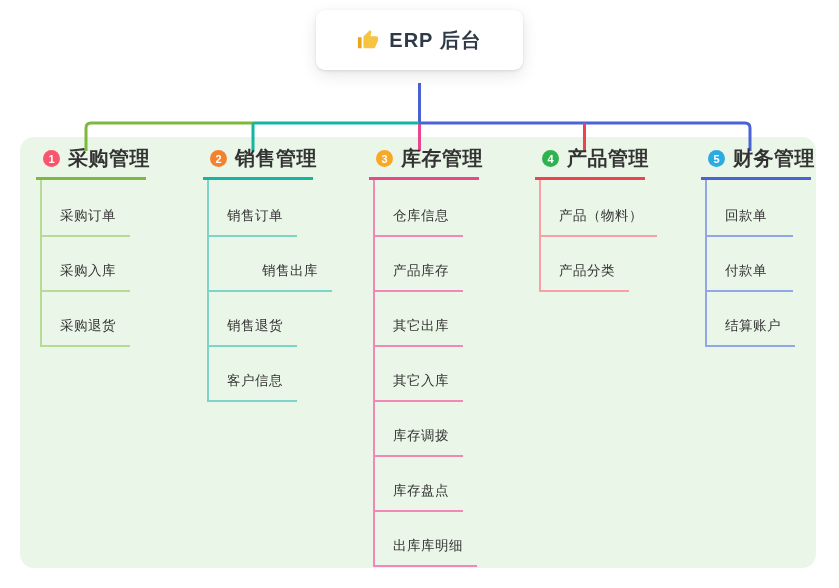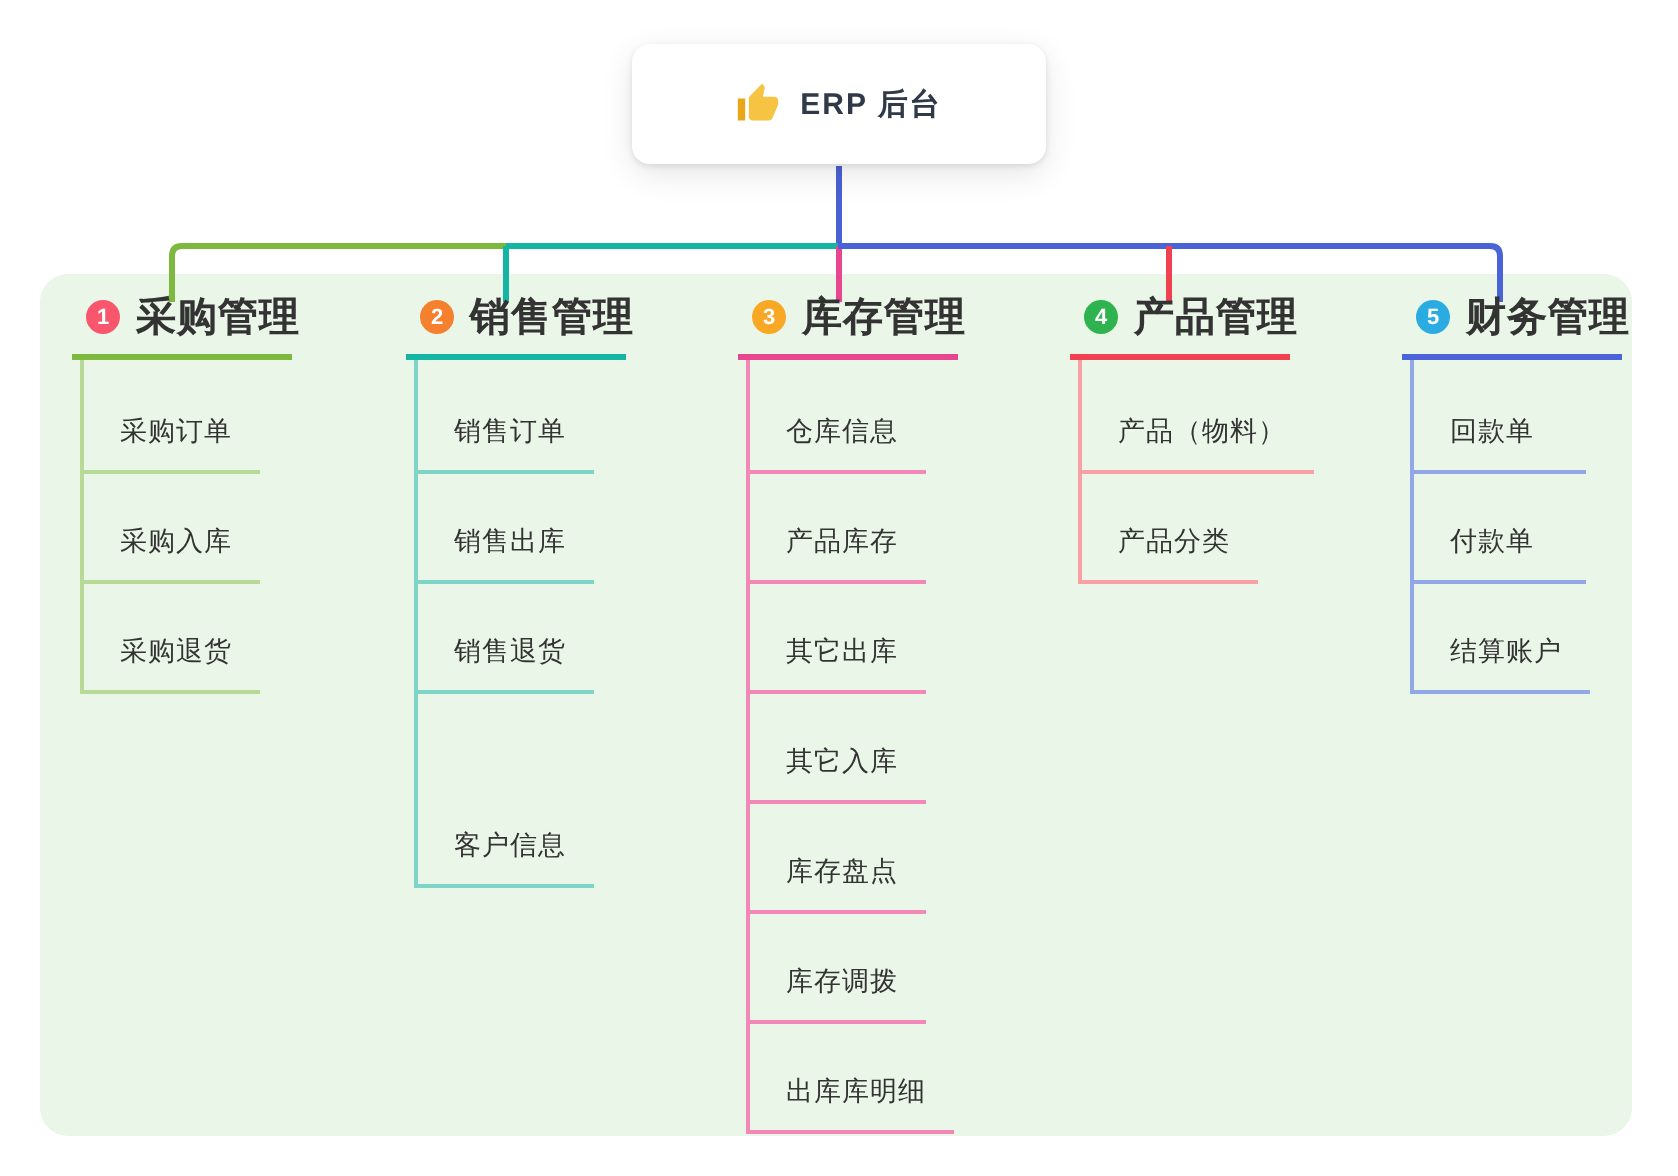--- a/index.html
+++ b/index.html
@@ -6,25 +6,25 @@
   html,body { width:839px; height:588px; background:#ffffff; overflow:hidden;
     font-family:"Liberation Sans","DejaVu Sans",sans-serif; }
   .canvas { position:relative; width:839px; height:588px; background:#ffffff; }
 
   .panel { position:absolute; left:20px; top:137px; width:796px; height:431px;
     border-radius:14px; }
 
   .connectors { position:absolute; left:0; top:0; width:839px; height:588px;
     pointer-events:none; }
 
-  .root-node { position:absolute; left:316px; top:22px; width:207px; height:60px;
+  .root-node { position:absolute; left:316px; top:10px; width:207px; height:60px;
     background:#ffffff; border-radius:9px;
     box-shadow:0 1px 3px rgba(0,0,0,.10), 0 5px 16px rgba(0,0,0,.10);
     display:flex; align-items:center; justify-content:center; gap:10px;
-    font-size:15px; font-weight:600; letter-spacing:1px; }
+    font-size:20px; font-weight:600; letter-spacing:1px; }
   .root-node .emoji { display:flex; align-items:center; }
 
   .col { position:absolute; top:148px; width:110px; }
   .col1 { left:36px; }  .col2 { left:203px; }  .col3 { left:369px; }
   .col4 { left:535px; } .col5 { left:701px; }
 
   .branch-header { height:32px; border-bottom:3px solid #999;
     display:flex; align-items:center; gap:8px; padding:0 0 8px 7px; }
   .badge { width:17px; height:17px; min-width:17px; border-radius:50%;
     color:#fff; font-size:11px; font-weight:700;
@@ -85,27 +85,27 @@
 
   <div class="col col2">
     <div class="branch-header" style="border-bottom-color: rgb(20, 181, 163);">
       <span class="badge" style="background-color: rgb(245, 129, 46);">2</span>
       <span class="branch-label">销售管理</span>
     </div>
     <div class="children" style="border-left-color: rgb(127, 212, 200);">
       <div class="child" style="border-bottom-color: rgb(127, 212, 200);">
           <span class="child-label">销售订单</span>
         </div>
-      <div class="child" style="border-bottom-color: rgb(127, 212, 200);">
+      <div class="child" style="border-bottom-color: rgb(127, 212, 200); padding-left: 35px;">
           <span class="child-label">销售出库</span>
         </div>
       <div class="child" style="border-bottom-color: rgb(127, 212, 200);">
           <span class="child-label">销售退货</span>
         </div>
-      <div class="child" style="border-bottom-color: rgb(127, 212, 200); margin-top: 42px;">
+      <div class="child" style="border-bottom-color: rgb(127, 212, 200);">
           <span class="child-label">客户信息</span>
         </div>
     </div>
   </div>
 
   <div class="col col3">
     <div class="branch-header" style="border-bottom-color: rgb(232, 71, 143);">
       <span class="badge" style="background-color: rgb(249, 168, 37);">3</span>
       <span class="branch-label">库存管理</span>
     </div>
@@ -116,24 +116,24 @@
       <div class="child" style="border-bottom-color: rgb(242, 135, 184);">
           <span class="child-label">产品库存</span>
         </div>
       <div class="child" style="border-bottom-color: rgb(242, 135, 184);">
           <span class="child-label">其它出库</span>
         </div>
       <div class="child" style="border-bottom-color: rgb(242, 135, 184);">
           <span class="child-label">其它入库</span>
         </div>
       <div class="child" style="border-bottom-color: rgb(242, 135, 184);">
-          <span class="child-label">库存盘点</span>
+          <span class="child-label">库存调拨</span>
         </div>
       <div class="child" style="border-bottom-color: rgb(242, 135, 184);">
-          <span class="child-label">库存调拨</span>
+          <span class="child-label">库存盘点</span>
         </div>
       <div class="child" style="border-bottom-color: rgb(242, 135, 184);">
           <span class="child-label">出库库明细</span>
         </div>
     </div>
   </div>
 
   <div class="col col4">
     <div class="branch-header" style="border-bottom-color: rgb(239, 65, 80);">
       <span class="badge" style="background-color: rgb(47, 179, 79);">4</span>

